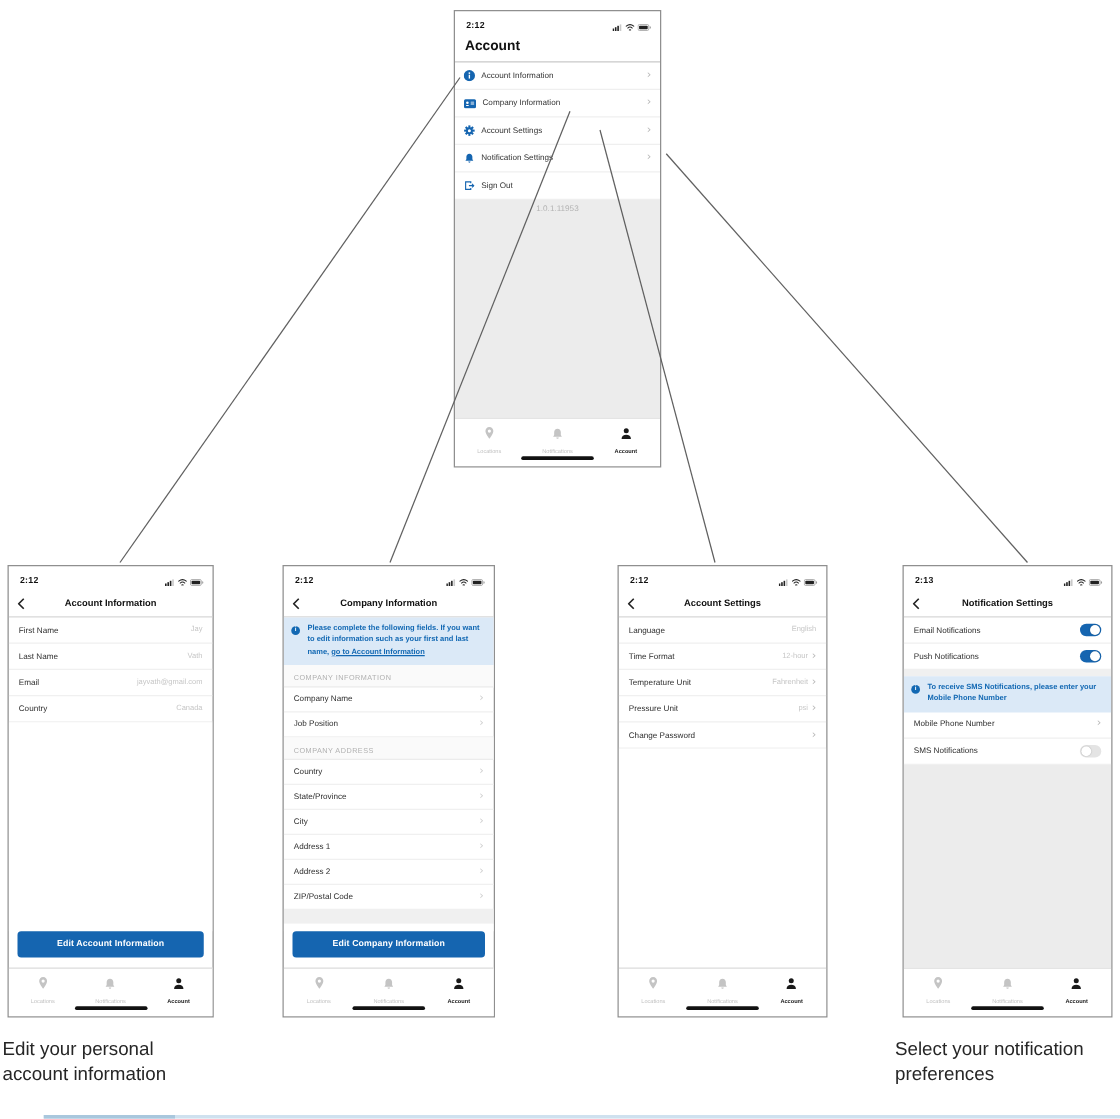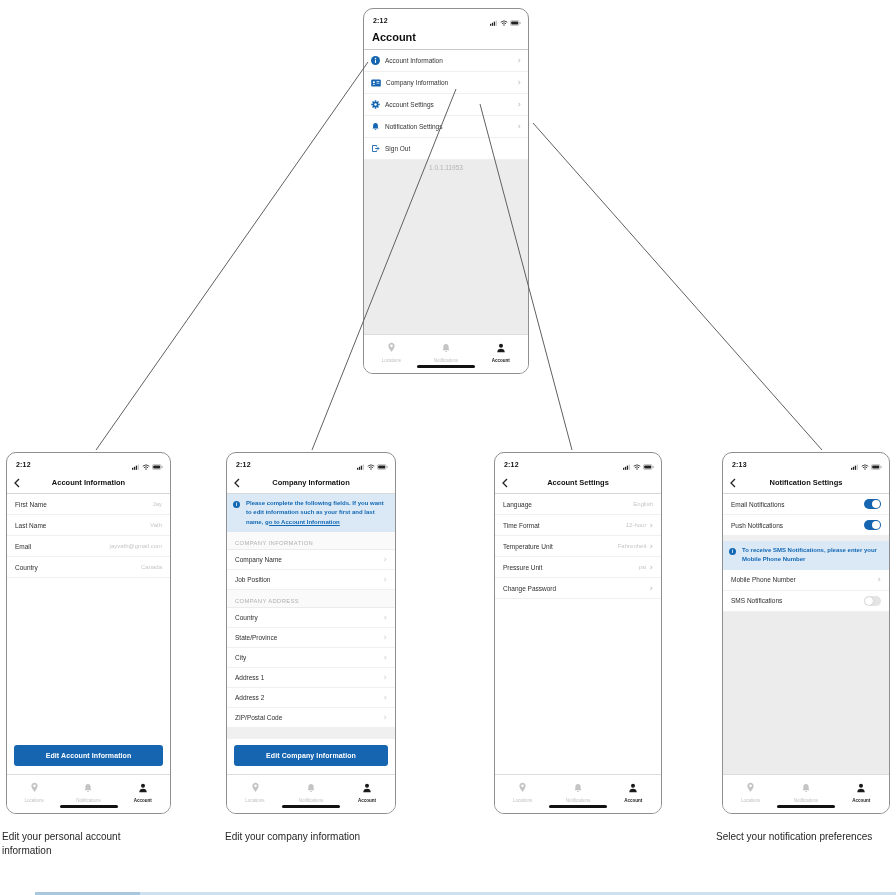--- a/index.html
+++ b/index.html
@@ -1,20 +1,20 @@
 <!DOCTYPE html>
 <html><head>
 <meta charset="utf-8">
 <style>
   html,body{margin:0;padding:0;background:#fff;overflow:hidden;}
   body{width:896px;height:895px;position:relative;font-family:"Liberation Sans",sans-serif;-webkit-font-smoothing:antialiased;}
   .canvas{position:absolute;inset:0;width:896px;height:895px;}
 
   
-  .phone{position:absolute;background:#fff;border:1px solid #8f8f8f;border-radius:10px;display:flex;flex-direction:column;overflow:hidden;z-index:1;}
+  .phone{position:absolute;background:#fff;border:1px solid #8f8f8f;border-radius:0;display:flex;flex-direction:column;overflow:hidden;z-index:1;}
   #phone-account{left:363px;top:8px;width:164px;height:364px;}
   #phone-account-info{left:6px;top:452px;width:163px;height:360px;}
   #phone-company-info{left:226px;top:452px;width:168px;height:360px;}
   #phone-account-settings{left:494px;top:452px;width:166px;height:360px;}
   #phone-notification-settings{left:722px;top:452px;width:166px;height:360px;}
 
   
   .statusbar{height:15px;flex:none;display:flex;align-items:center;justify-content:space-between;padding:4px 7px 0 9px;}
   .status-time{font-size:7px;font-weight:bold;color:#111;letter-spacing:.2px;}
   .status-icons{display:flex;align-items:center;gap:2px;}
@@ -65,21 +65,21 @@
 
   
   .toggle{flex:none;width:17px;height:10px;border-radius:5px;position:relative;}
   .toggle.on{background:#1565b0;}
   .toggle.off{background:#e4e4e4;}
   .toggle .knob{position:absolute;top:1px;width:8px;height:8px;border-radius:50%;background:#fff;box-shadow:0 0 1px rgba(0,0,0,.35);}
   .toggle.on .knob{right:1px;}
   .toggle.off .knob{left:1px;}
 
   
-  .caption{position:absolute;font-size:10px;line-height:1.35;color:#262626;}
+  .caption{position:absolute;font-size:15px;line-height:1.35;color:#262626;}
   #caption-1{left:2px;top:830px;width:160px;}
   #caption-2{left:225px;top:830px;width:155px;}
   #caption-3{left:492px;top:830px;width:168px;}
   #caption-4{left:716px;top:830px;width:180px;}
 
   
   #connectors{position:absolute;inset:0;z-index:6;pointer-events:none;}
 
   
   .bottom-rule{position:absolute;left:35px;right:0;bottom:0;height:3px;background:#cfe1ef;}
@@ -536,21 +536,20 @@
               <circle cx="6" cy="3.2" r="2.4" fill="#1a1a1a"></circle>
               <path d="M1.5 11 C1.5 8.4 3.5 7 6 7 S10.5 8.4 10.5 11 Z" fill="#1a1a1a"></path>
             </svg></span>
         <span class="tab-label">Account</span>
       </div>
       <div class="home-indicator"></div>
     </div>
   </div>
 
   <div class="caption" id="caption-1">Edit your personal account information</div>
-  <div class="caption" id="caption-2">Edit your company information</div>
   <div class="caption" id="caption-4">Select your notification preferences</div>
 
   <svg id="connectors" width="896" height="895" viewBox="0 0 896 895">
     <line x1="368" y1="62" x2="96" y2="450" stroke="#606060" stroke-width="1"></line>
     <line x1="456" y1="89" x2="312" y2="450" stroke="#606060" stroke-width="1"></line>
     <line x1="480" y1="104" x2="572" y2="450" stroke="#606060" stroke-width="1"></line>
     <line x1="533" y1="123" x2="822" y2="450" stroke="#606060" stroke-width="1"></line>
   </svg>
 
   <div class="bottom-rule"></div>

